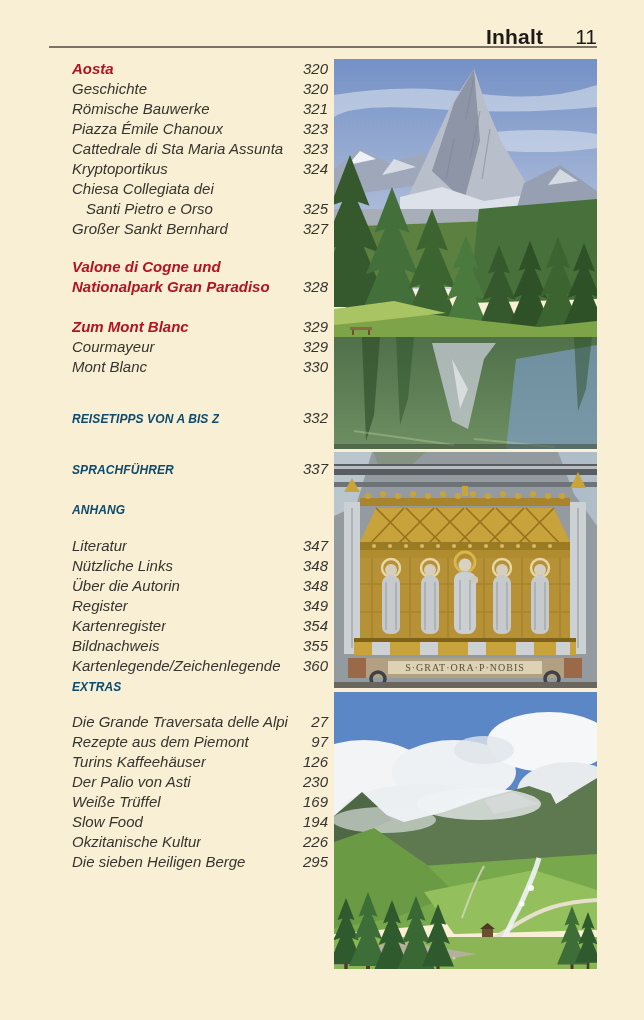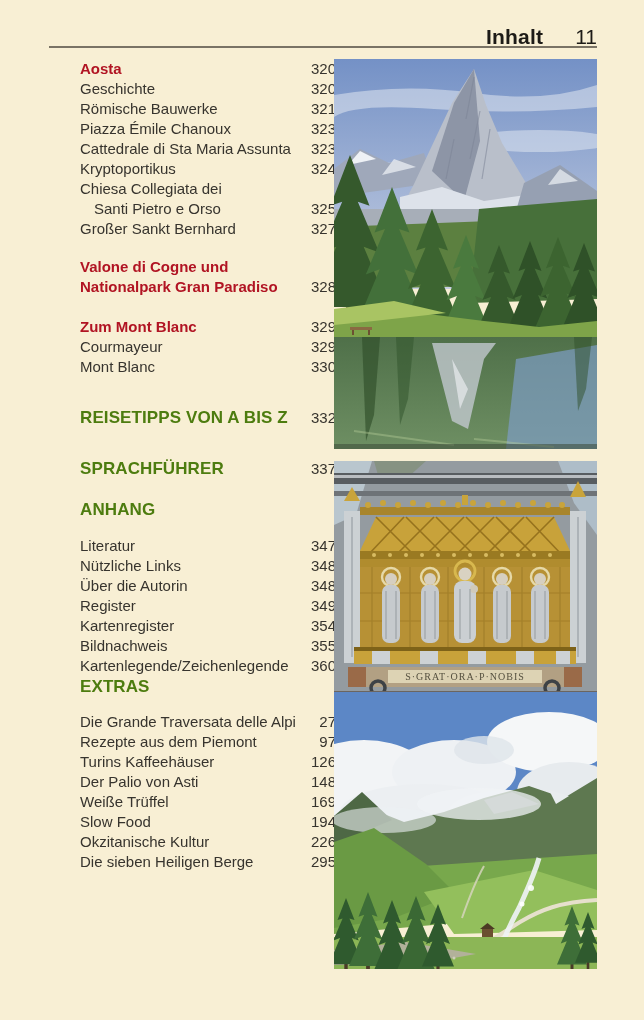--- a/index.html
+++ b/index.html
@@ -14,37 +14,37 @@
     display:flex;align-items:baseline;gap:32px;
     font-size:21px;line-height:18px;color:#1d1b17;
   }
   .page-header .title{font-weight:bold;letter-spacing:.2px;}
   .page-header .folio{font-weight:500;}
   .header-rule{
     position:absolute;left:49px;top:46px;width:548px;height:2px;
     background:#7a7365;
   }
   
-  .toc{position:absolute;left:80px;top:59px;width:256px;}
+  .toc{position:absolute;left:72px;top:59px;width:256px;font-style:italic;}
   .toc-group{margin:0;}
   .toc-row{
     display:flex;justify-content:space-between;align-items:baseline;
     height:20px;line-height:20px;font-size:15px;white-space:nowrap;
   }
   .toc-row .label{overflow:hidden;}
   .toc-row .pagenum{color:#37342e;font-weight:400;padding-left:8px;}
   .toc-row.red .label{color:#b11423;font-weight:bold;}
   .toc-row.blue{height:22px;line-height:22px;}
-  .toc-row.blue .label{color:#4d7c0f;font-weight:bold;font-size:17px;letter-spacing:.1px;}
+  .toc-row.blue .label{color:#0c4a6e;font-weight:bold;font-size:12px;letter-spacing:.1px;}
   .toc-row.indent .label{padding-left:14px;}
   
   .photo{position:absolute;left:334px;width:263px;overflow:hidden;}
   .photo svg{display:block;width:100%;height:100%;}
   #photo-1{top:59px;height:390px;}
-  #photo-2{top:452px;height:236px;margin-top:9px;}
+  #photo-2{top:452px;height:236px;}
   #photo-3{top:692px;height:277px;}
 </style>
 </head>
 <body>
 
 <div class="page-header">
   <span class="title">Inhalt</span>
   <span class="folio">11</span>
 </div>
 <div class="header-rule"></div>
@@ -174,21 +174,21 @@
       <div class="toc-row plain">
         <span class="label">Rezepte aus dem Piemont</span>
         <span class="pagenum">97</span>
       </div>
       <div class="toc-row plain">
         <span class="label">Turins Kaffeehäuser</span>
         <span class="pagenum">126</span>
       </div>
       <div class="toc-row plain">
         <span class="label">Der Palio von Asti</span>
-        <span class="pagenum">148</span>
+        <span class="pagenum">230</span>
       </div>
       <div class="toc-row plain">
         <span class="label">Weiße Trüffel</span>
         <span class="pagenum">169</span>
       </div>
       <div class="toc-row plain">
         <span class="label">Slow Food</span>
         <span class="pagenum">194</span>
       </div>
       <div class="toc-row plain">

